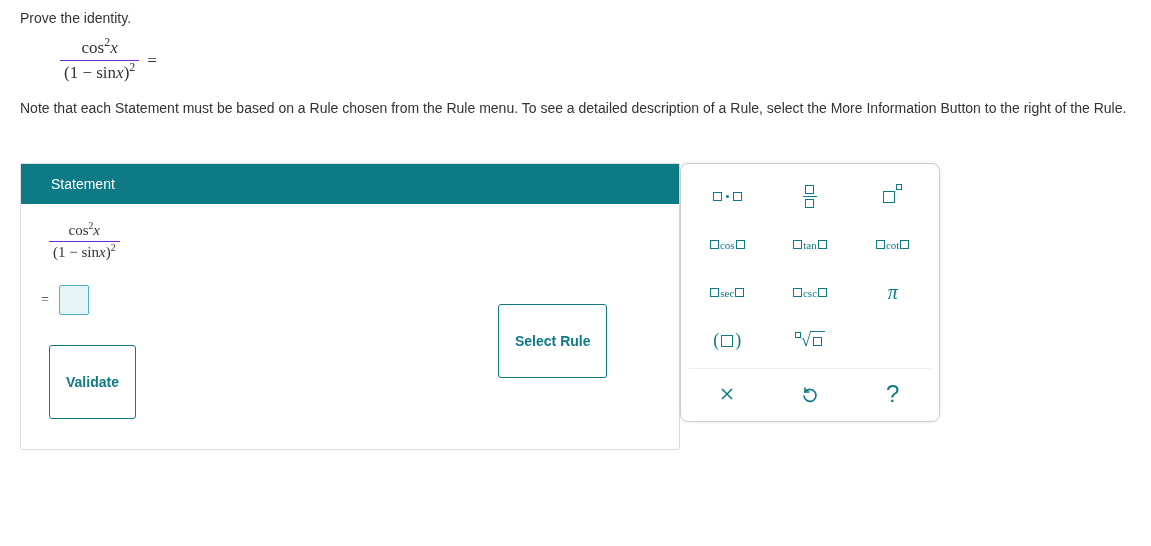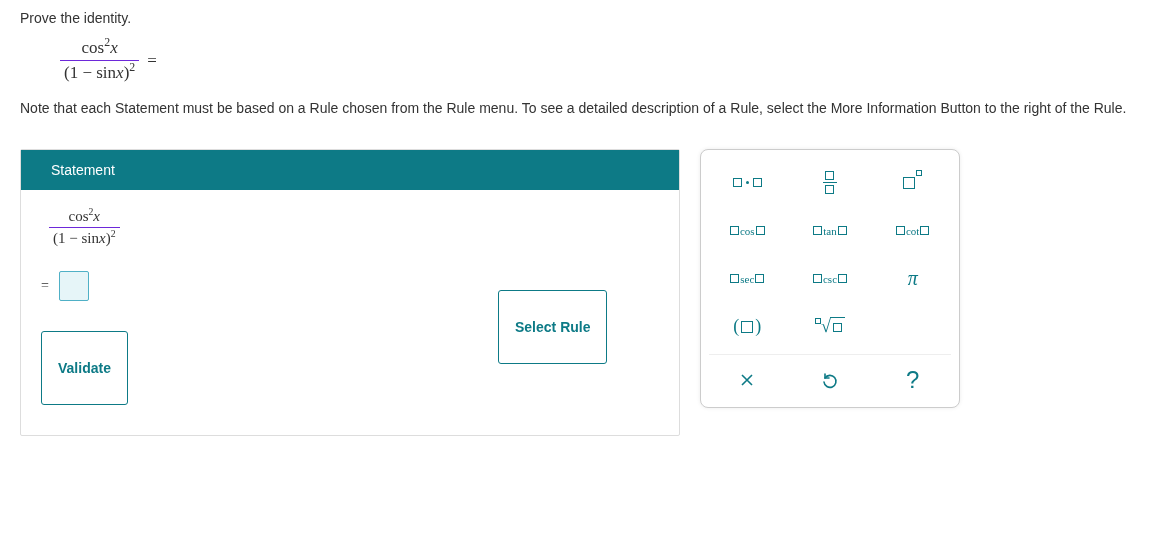--- a/index.html
+++ b/index.html
@@ -22,25 +22,24 @@
   }
   .frac {
     display: inline-flex;
     flex-direction: column;
     align-items: center;
     vertical-align: middle;
   }
   .frac .num { padding: 0 4px 2px 4px; }
   .frac .den { border-top: 1px solid #6d28d9; padding: 2px 4px 0 4px; }
   sup { font-size: 0.7em; vertical-align: super; line-height: 0; }
-  .note { margin-bottom: 30px; line-height: 1.4; }
+  .note { margin-bottom: 44px; line-height: 1.4; }
 
   .work-area {
     display: flex;
-    gap: 20px;
     align-items: flex-start;
   }
 
   .panel {
     border: 1px solid #ddd;
     border-radius: 2px;
     width: 660px;
     background: #fff;
   }
   .panel-header {
@@ -90,21 +89,21 @@
     display: inline-block;
     padding: 28px 16px;
     border: 1px solid #0d7a86;
     border-radius: 3px;
     background: #fff;
     color: #0d7a86;
     font-size: 14px;
     font-weight: bold;
     cursor: pointer;
   }
-  .btn-validate { margin-left: 0; }
+  .btn-validate { margin-left: 8px; }
   .btn-select-rule {
     position: absolute;
     left: 477px;
     top: 100px;
   }
 
   
   .palette {
     border: 1px solid #ccc;
     border-radius: 8px;

